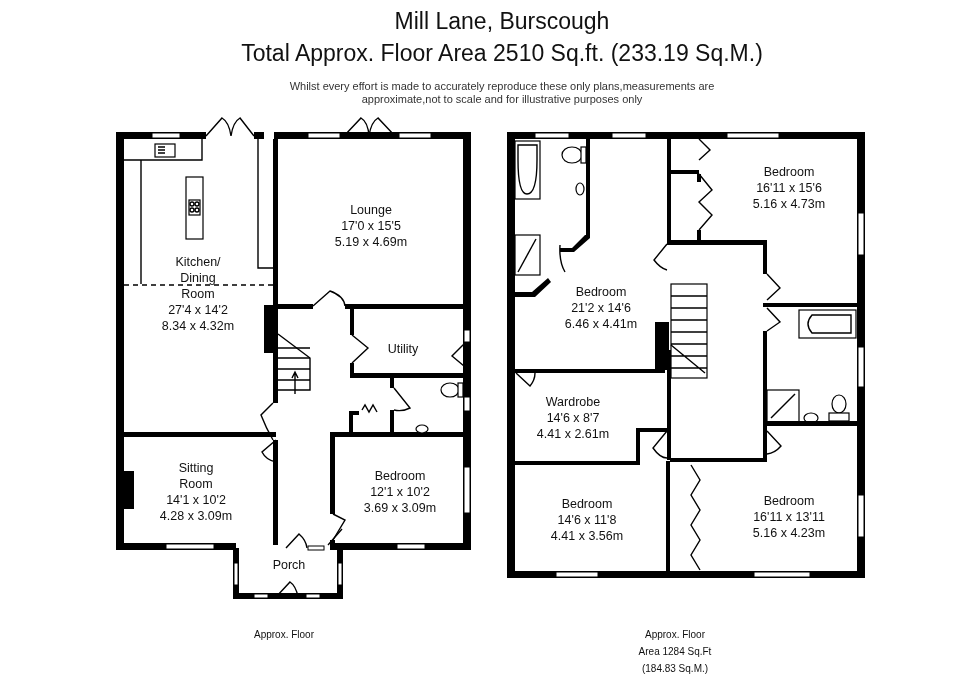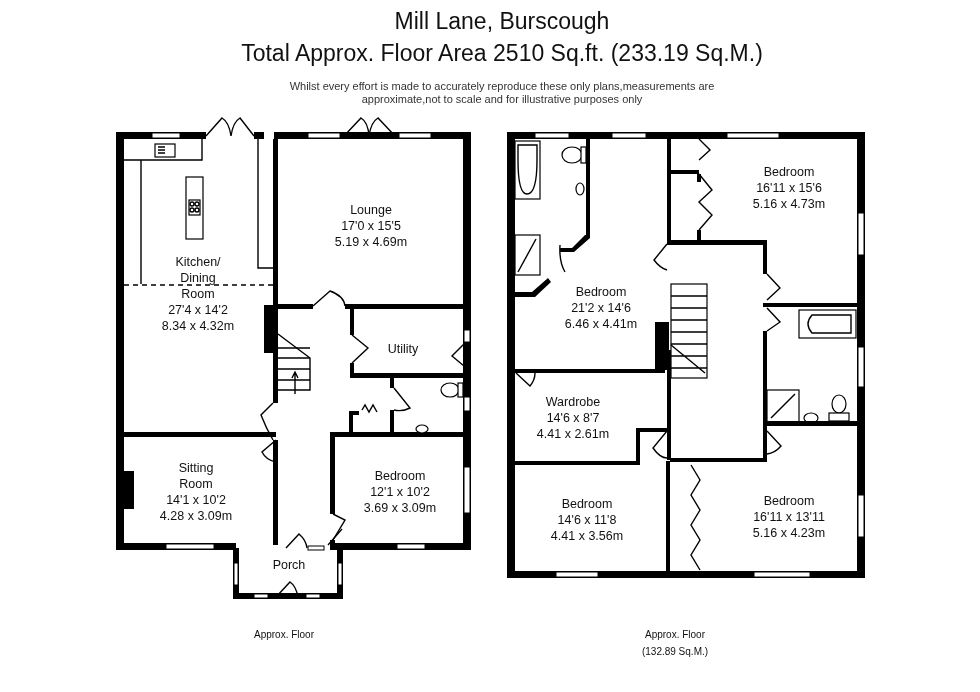--- a/index.html
+++ b/index.html
@@ -256,14 +256,15 @@
       <text class="lbl" x="789" y="537">5.16 x 4.23m</text>
     </g>
   </g>
 </svg>
 
 <div class="foot" style="left:184px; top:626px;">
   <div>Approx. Floor</div>
 </div>
 <div class="foot" style="left:575px; top:626px;">
   <div>Approx. Floor</div>
-  <div>(132.89 Sq.M.)</div>
+  <div>Area 1284 Sq.Ft</div>
+  <div>(184.83 Sq.M.)</div>
 </div>
 
 </body></html>

